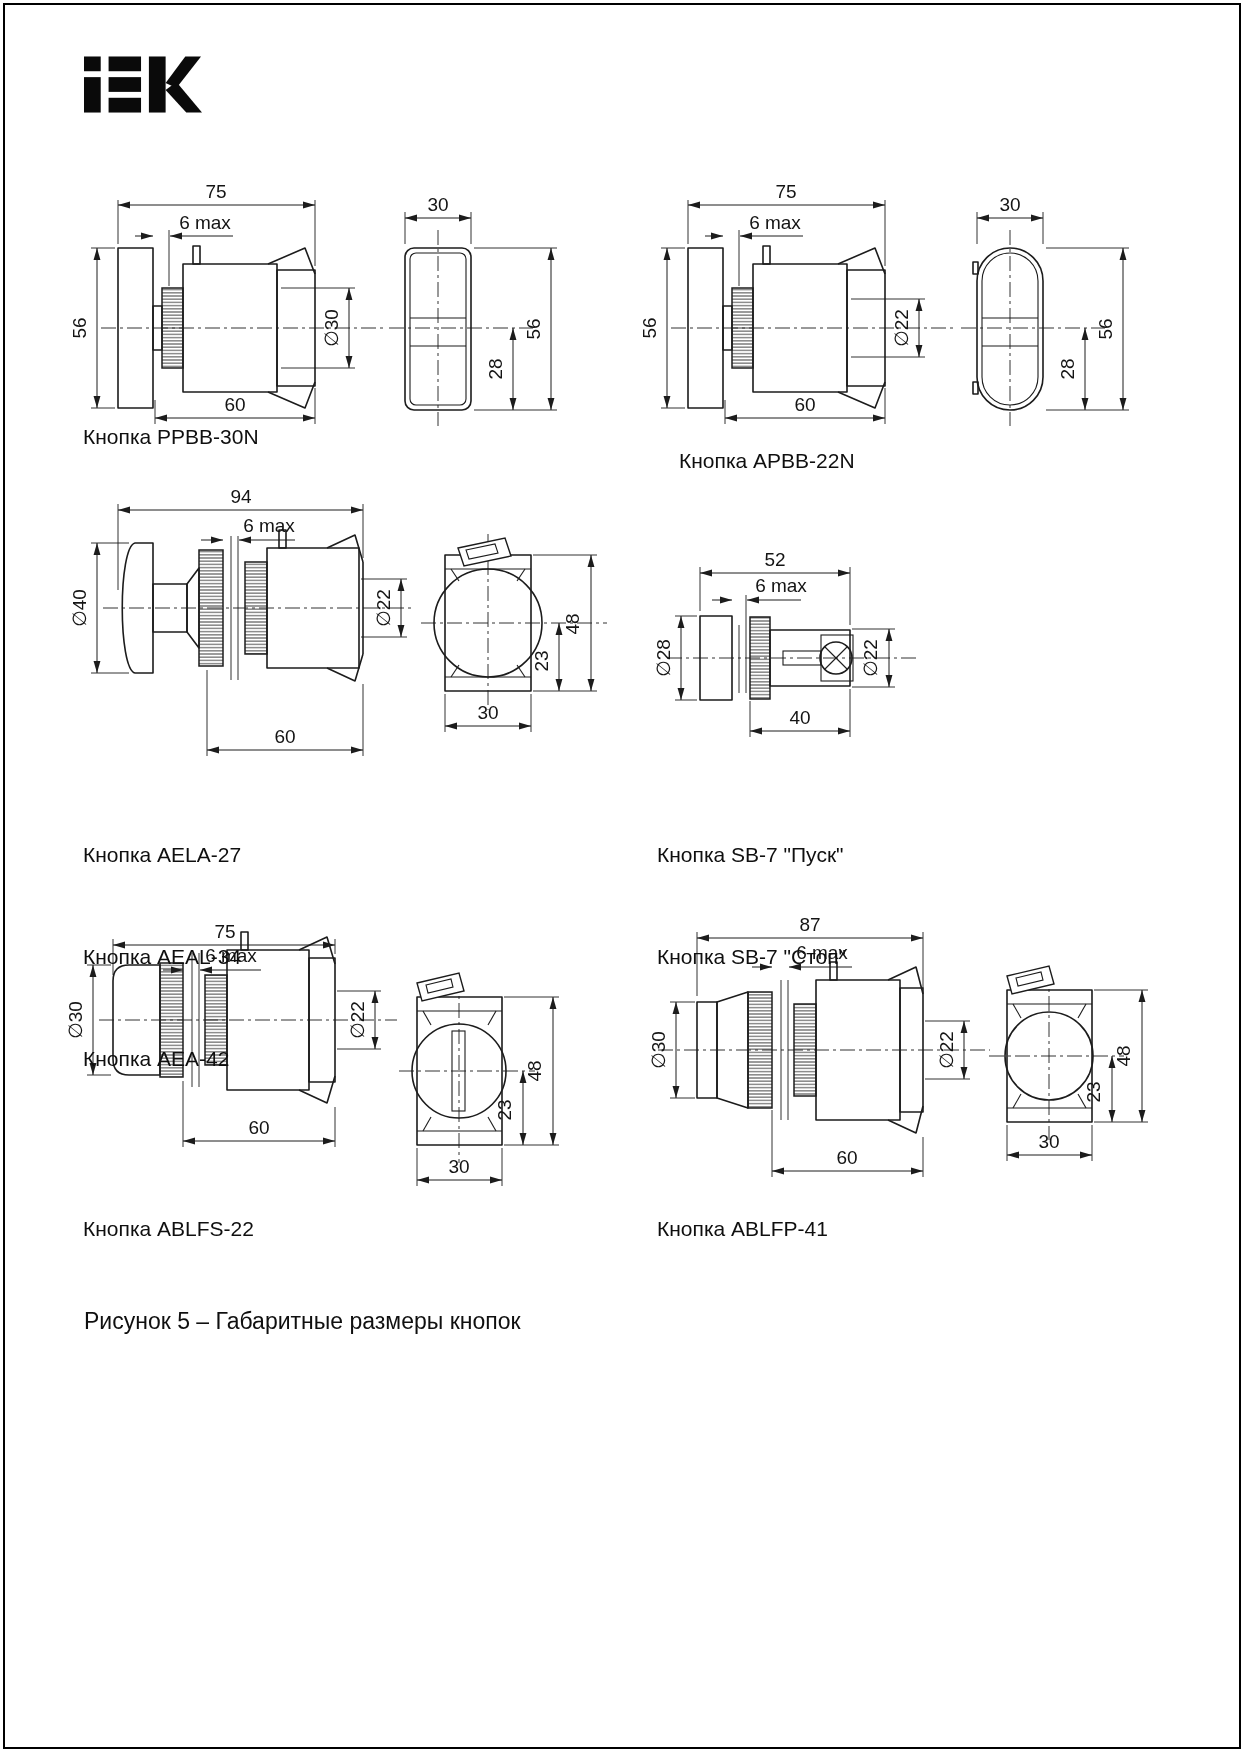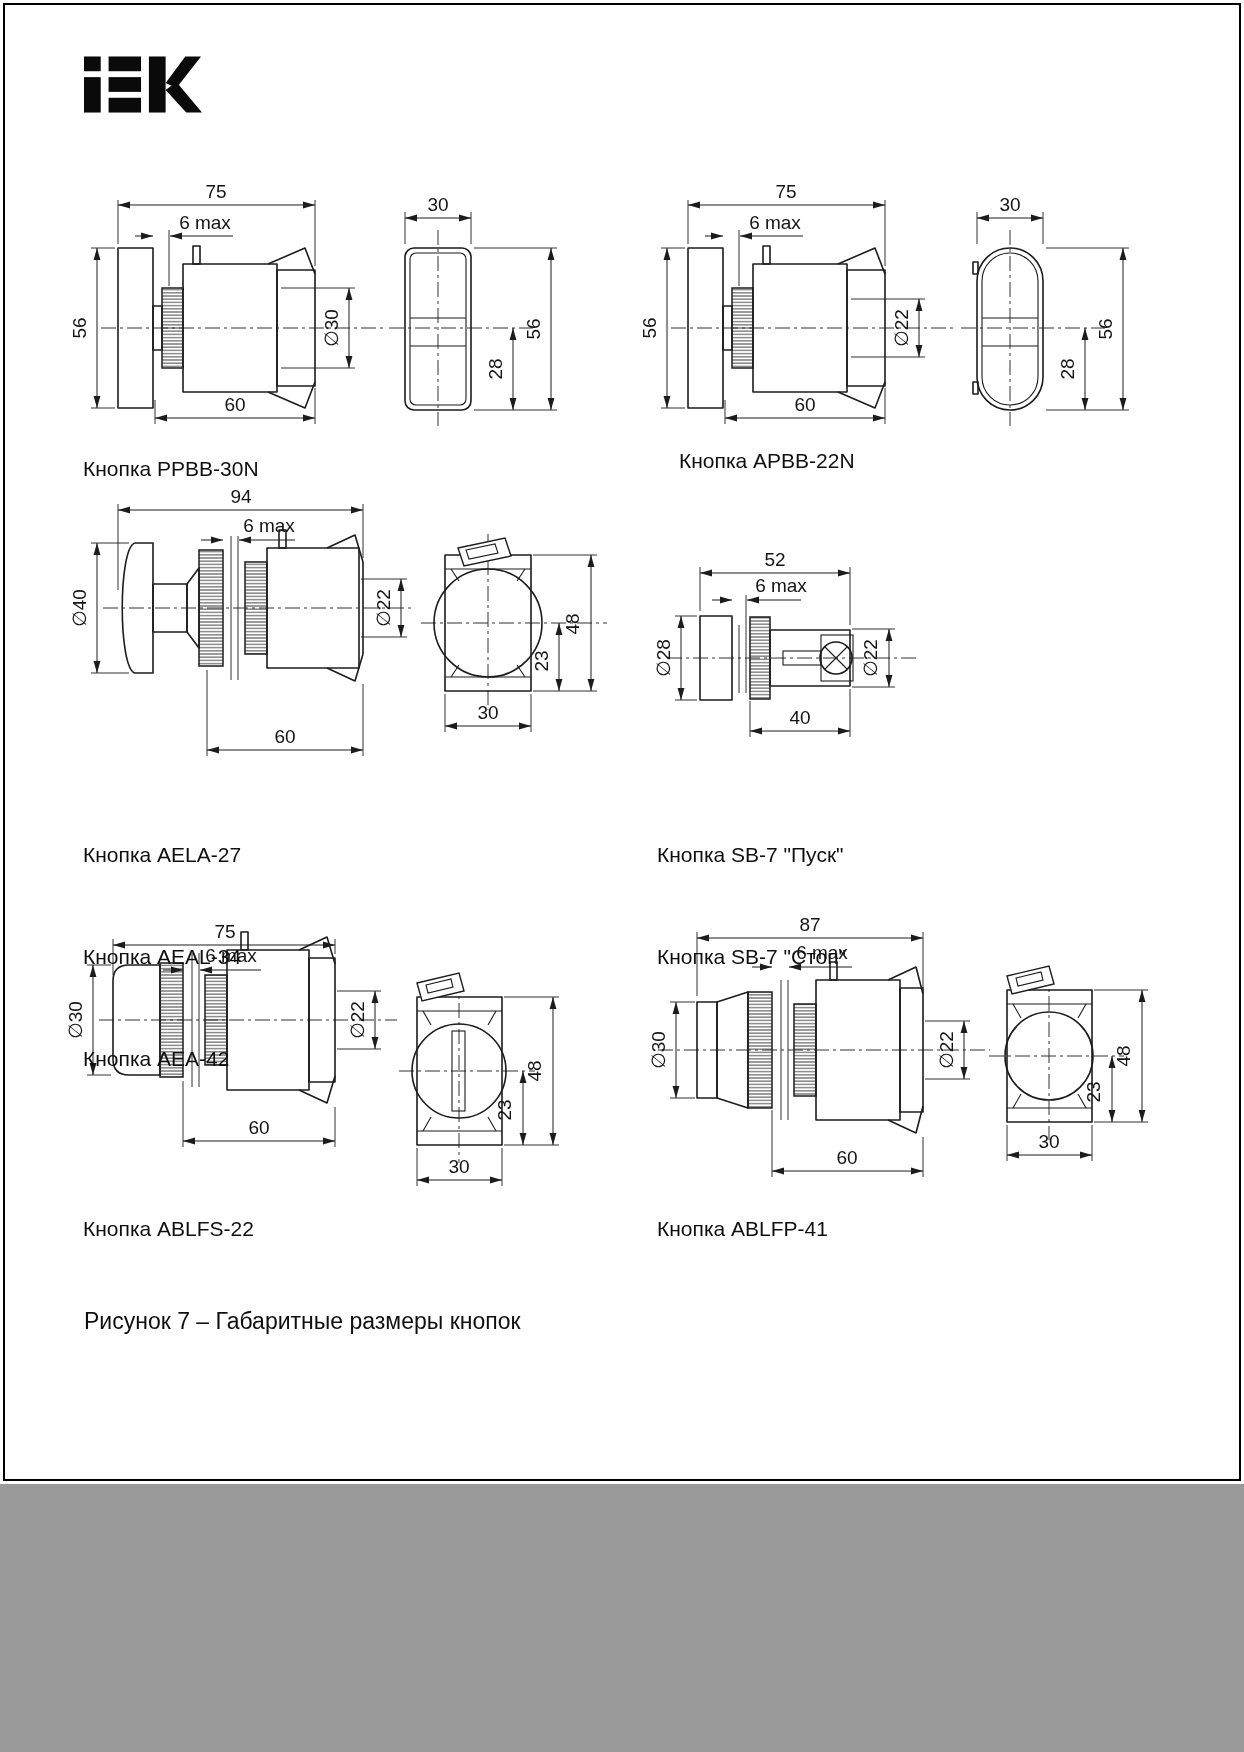--- a/index.html
+++ b/index.html
@@ -1,16 +1,16 @@
 <!DOCTYPE html>
 <html><head>
 <meta charset="utf-8">
 <style>
   html,body{margin:0;padding:0;background:#9a9a9a}
-  .page{position:relative;width:1244px;height:1484px;background:#fff;
+  .page{position:relative;width:1244px;height:1752px;background:#fff;
         font-family:"Liberation Sans",sans-serif;overflow:hidden;margin:0 auto}
   .frame{position:absolute;inset:3px;border:2px solid #000;pointer-events:none}
   .logo{position:absolute;left:84px;top:56px;width:118px;height:58px}
   .logo *{fill:#0a0a0a}
   .label{position:absolute;font-size:21px;color:#0f0f0f;line-height:34px;white-space:pre}
   .caption{position:absolute;left:84px;top:1308px;font-size:23px;color:#0f0f0f}
   svg.draw{position:absolute;left:0;top:0;pointer-events:none}
   svg text{font-family:"Liberation Sans",sans-serif;font-size:19px;fill:#141414}
   .ol{fill:none;stroke:#1c1c1c;stroke-width:1.6;stroke-linejoin:round}
   .ol2{fill:none;stroke:#1c1c1c;stroke-width:1.1}
@@ -348,30 +348,30 @@
       <text class="dt" transform="translate(530,226) rotate(-90)">48</text>
       <line class="dim" x1="512" y1="226" x2="512" y2="292"></line>
       <text class="dt" transform="translate(500,262) rotate(-90)">23</text>
       <line class="tl" x1="407" y1="295" x2="407" y2="331"></line>
       <line class="tl" x1="492" y1="295" x2="492" y2="331"></line>
       <line class="dim" x1="407" y1="325" x2="492" y2="325"></line>
       <text class="dt" x="449" y="318">30</text>
     </g>
   </svg>
 
-  <div class="label" style="left:83px;top:452px">Кнопка PPBB-30N</div>
+  <div class="label" style="left:83px;top:420px">Кнопка PPBB-30N</div>
   <div class="label" style="left:679px;top:444px">Кнопка APBB-22N</div>
 
   <div class="label" style="left:83px;top:770px">
     <div>Кнопка AELA-27</div>
     <div>Кнопка AEAL-34</div>
     <div>Кнопка AEA-42</div>
   </div>
   <div class="label" style="left:657px;top:770px">
     <div>Кнопка SB-7 "Пуск"</div>
     <div>Кнопка SB-7 "Стоп"</div>
   </div>
 
   <div class="label" style="left:83px;top:1212px">Кнопка ABLFS-22</div>
   <div class="label" style="left:657px;top:1212px">Кнопка ABLFP-41</div>
 
-  <div class="caption">Рисунок 7 – Габаритные размеры кнопок</div>
+  <div class="caption">Рисунок 5 – Габаритные размеры кнопок</div>
 </div>
 
 </body></html>

